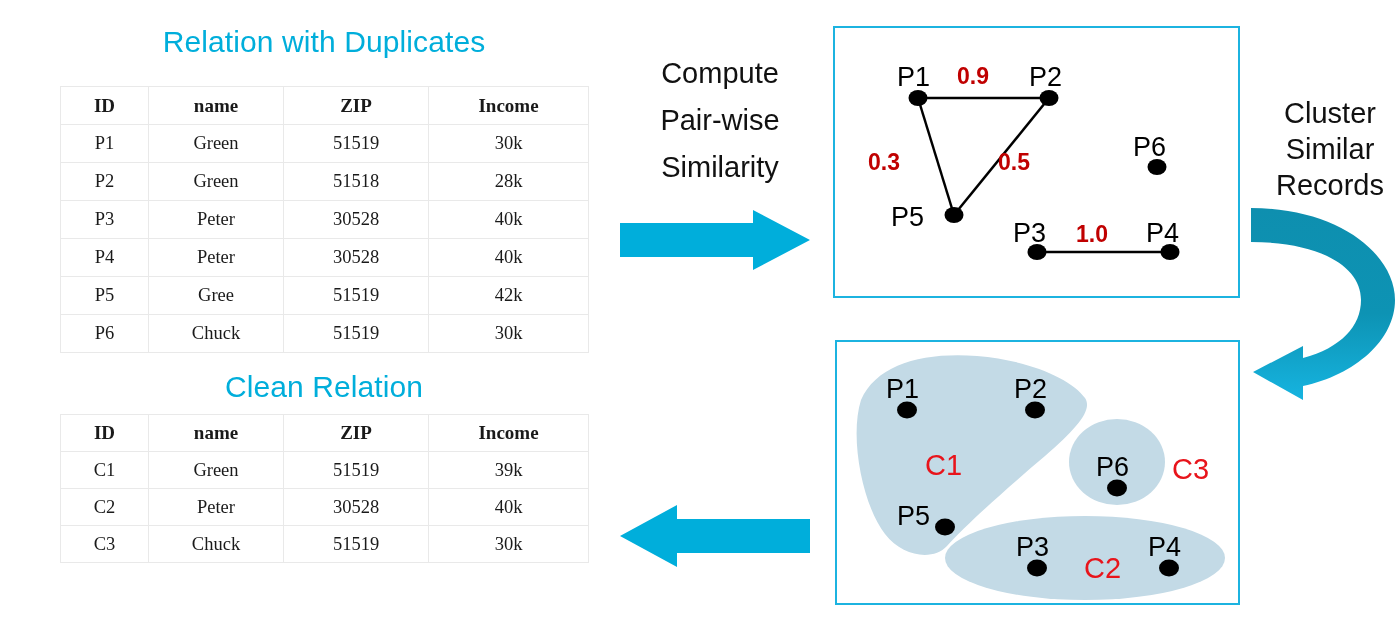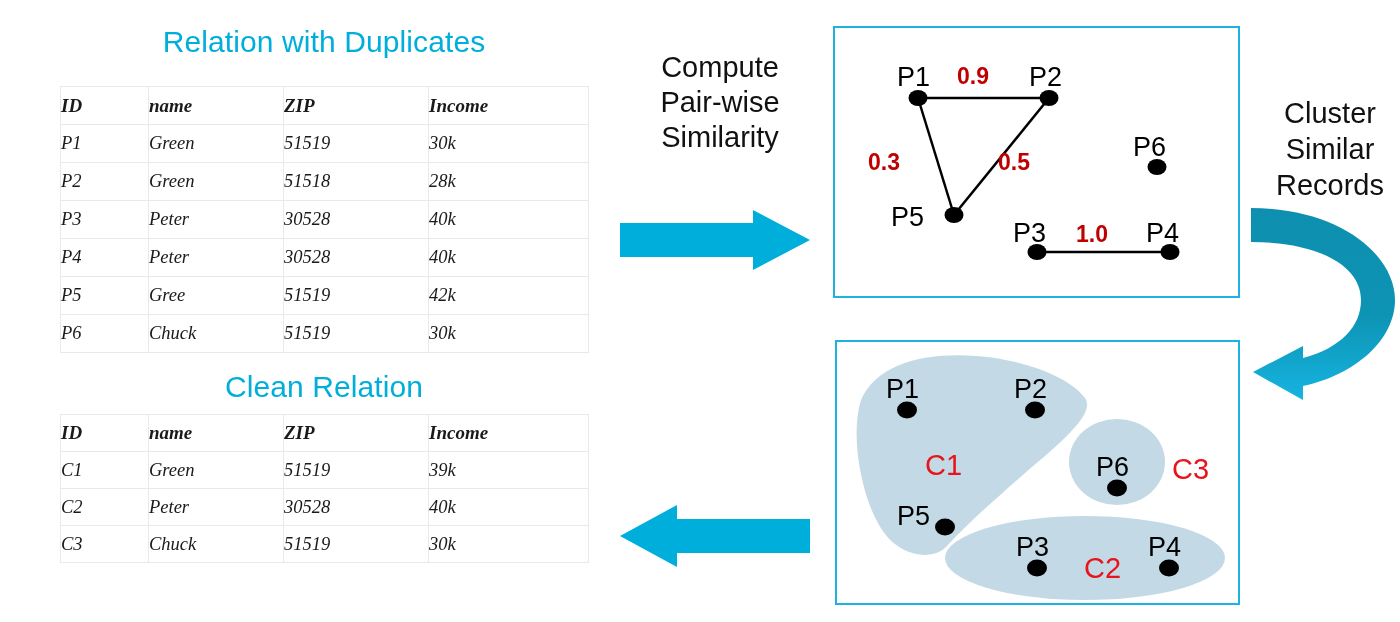--- a/index.html
+++ b/index.html
@@ -30,46 +30,45 @@
   
   .rel-table{
     position:absolute;
     border-collapse:collapse;
     font-family:"Liberation Serif", serif;
     background:#ffffff;
     table-layout:fixed;
   }
   .rel-table td,.rel-table th{
     border:1px solid #e9e9e9;
-    text-align:left;
+    text-align:center;
     font-size:18.5px;
     color:#1a1a1a;
     font-weight:400;
     padding:0;
-    font-style:italic;
   }
   .rel-table th{font-weight:bold;font-size:19px;}
   #tbl-dup{left:60px;top:86px;width:528px;}
   #tbl-dup th{height:37px;}
   #tbl-dup td{height:37px;}
   #tbl-clean{left:60px;top:414px;width:528px;}
   #tbl-clean th{height:36px;}
   #tbl-clean td{height:36px;}
   .col-id{width:88px;}
   .col-name{width:135px;}
   .col-zip{width:145px;}
   .col-income{width:160px;}
 
   
   .step-label{
     position:absolute;
     font-family:"Liberation Sans", sans-serif;
     font-size:29px;
     color:#111111;
-    line-height:35px;
+    line-height:47px;
     text-align:center;
     white-space:pre-line;
   }
   #label-compute{left:620px;top:50px;width:200px;}
   #label-merge{left:618px;top:408px;width:196px;}
   #label-cluster{left:1262px;top:95px;width:136px;line-height:36px;}
 
   
   .arrow-svg{position:absolute;}
   #arrow-compute{left:620px;top:210px;width:190px;height:60px;}

